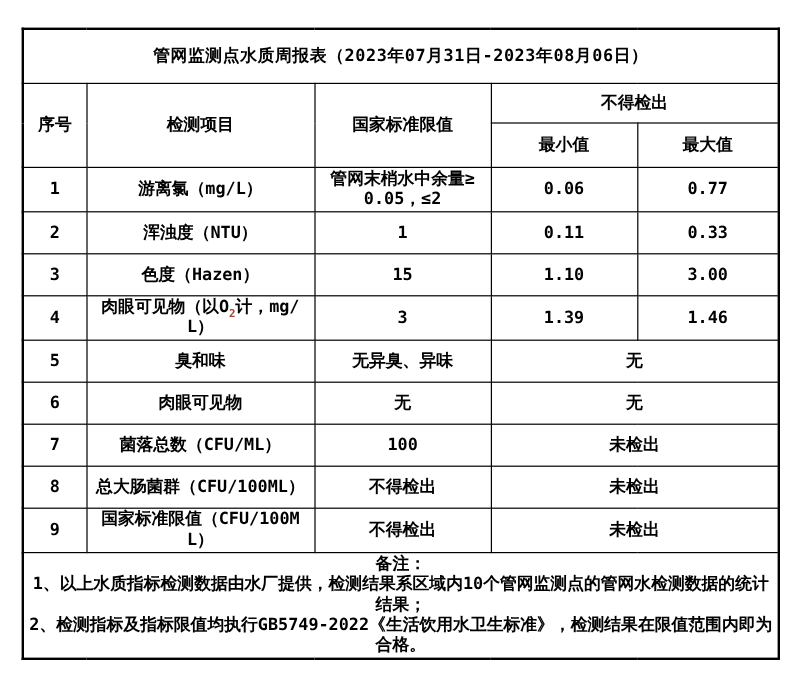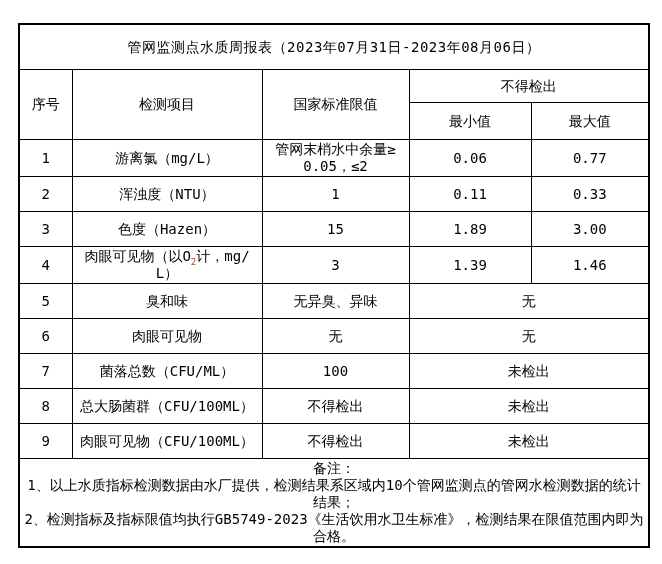--- a/index.html
+++ b/index.html
@@ -24,21 +24,21 @@
     border-collapse: collapse;
     table-layout: fixed;
     width: 630px;
     border: 2px solid #000000;
   }
   table.report td, table.report th {
     border: 1px solid #000000;
     text-align: center;
     vertical-align: middle;
     font-size: 14px;
-    font-weight: normal;
+    font-weight: bold;
     line-height: 17px;
     padding: 1px 3px;
     overflow: hidden;
     word-break: break-all;
   }
   td.title-cell {
     height: 42px;
     font-size: 16px;
     font-weight: bold;
     letter-spacing: 0.5px;
@@ -105,21 +105,21 @@
       <td>浑浊度（NTU）</td>
       <td>1</td>
       <td>0.11</td>
       <td>0.33</td>
     </tr>
 
     <tr class="data-row">
       <td>3</td>
       <td>色度（Hazen）</td>
       <td>15</td>
-      <td>1.89</td>
+      <td>1.10</td>
       <td>3.00</td>
     </tr>
 
     <tr class="data-row">
       <td>4</td>
       <td><span>肉眼可见物（以O</span><sub class="o2-sub" style="color: rgb(160, 67, 47);">2</sub><span>计，mg/L）</span></td>
       <td>3</td>
       <td>1.39</td>
       <td>1.46</td>
     </tr>
@@ -147,27 +147,27 @@
 
     <tr class="data-row">
       <td>8</td>
       <td>总大肠菌群（CFU/100ML）</td>
       <td>不得检出</td>
       <td colspan="2">未检出</td>
     </tr>
 
     <tr class="data-row">
       <td>9</td>
-      <td>肉眼可见物（CFU/100ML）</td>
+      <td>国家标准限值（CFU/100ML）</td>
       <td>不得检出</td>
       <td colspan="2">未检出</td>
     </tr>
 
     <tr>
       <td colspan="5" class="notes-cell">
         <div>备注：</div>
         <div>1、以上水质指标检测数据由水厂提供，检测结果系区域内10个管网监测点的管网水检测数据的统计结果；</div>
-        <div>2、检测指标及指标限值均执行GB5749-2023《生活饮用水卫生标准》，检测结果在限值范围内即为合格。</div>
+        <div>2、检测指标及指标限值均执行GB5749-2022《生活饮用水卫生标准》，检测结果在限值范围内即为合格。</div>
       </td>
     </tr>
   </tbody>
     </table>
 </div>
 
 </body></html>

